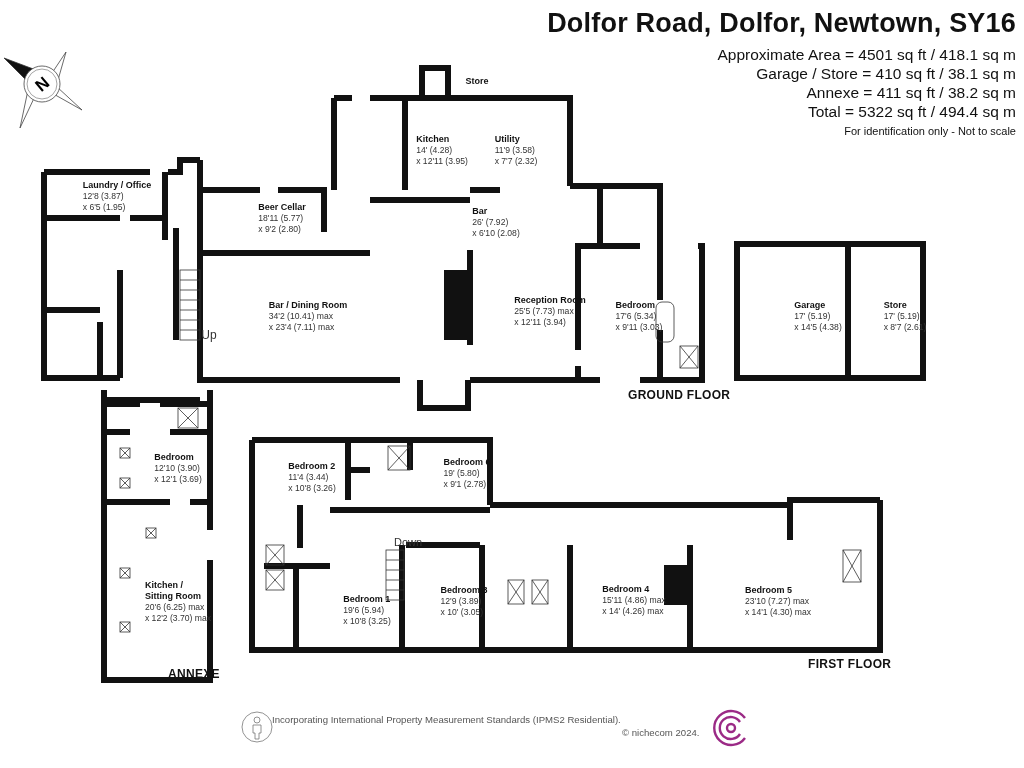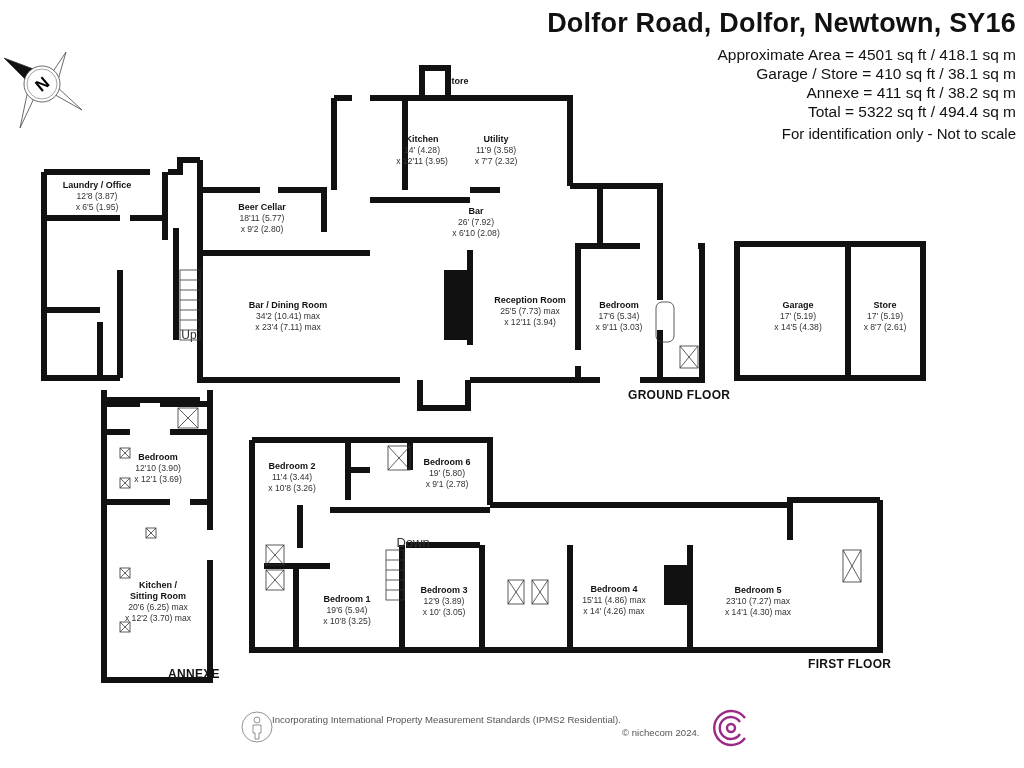--- a/index.html
+++ b/index.html
@@ -1,21 +1,21 @@
 <!DOCTYPE html>
 <html><head>
 <meta charset="utf-8">
 <style>
   html,body{margin:0;padding:0;background:#fff;}
   body{width:1024px;height:768px;position:relative;overflow:hidden;font-family:"Liberation Sans",sans-serif;color:#111;}
   .abs{position:absolute;}
   .title{right:8px;top:8px;font-size:27px;font-weight:bold;letter-spacing:0.2px;text-align:right;white-space:nowrap;}
   .area{right:8px;font-size:15.5px;text-align:right;white-space:nowrap;}
-  .note{right:8px;top:125px;font-size:15px;text-align:right;}
-  .room{position:absolute;text-align:center;font-size:8.6px;line-height:11px;color:#333;white-space:nowrap;transform:translateX(-50%);}
+  .note{right:8px;top:125px;font-size:11px;text-align:right;}
+  .room{position:absolute;font-size:8.6px;line-height:11px;color:#333;white-space:nowrap;transform:translateX(-50%);padding-left:40px;}
   .room b{display:block;color:#111;font-size:9px;}
   .floor-label{position:absolute;font-weight:bold;font-size:12px;color:#111;letter-spacing:0.3px;}
   .footer{left:272px;top:714px;font-size:9.6px;line-height:12px;color:#555;}
   .copy{left:622px;top:727px;font-size:9.6px;color:#555;}
   svg{position:absolute;left:0;top:0;}
 </style>
 </head>
 <body>
 
 <div class="abs title">Dolfor Road, Dolfor, Newtown, SY16</div>
@@ -265,21 +265,21 @@
 <div class="room" style="left:614px;top:584px">
   <b>Bedroom 4</b>
   <span>15'11 (4.86) max</span><br>
   <span>x 14' (4.26) max</span>
 </div>
 <div class="room" style="left:758px;top:585px">
   <b>Bedroom 5</b>
   <span>23'10 (7.27) max</span><br>
   <span>x 14'1 (4.30) max</span>
 </div>
-<div class="room" style="left:413px;top:537px;font-size:13px">Down</div>
+<div class="room" style="left:388px;top:537px;font-size:11px">Down</div>
 <div class="floor-label" style="left:808px;top:657px">FIRST FLOOR</div>
 
 <svg width="1024" height="768" style="pointer-events:none">
   <g transform="translate(257,727)" fill="none" stroke="#777" stroke-width="0.8">
     <circle cx="0" cy="0" r="15"></circle>
     <circle cx="0" cy="-7" r="3"></circle>
     <path d="M-4,-2 L4,-2 L4,6 L2,6 L2,12 L-2,12 L-2,6 L-4,6 Z"></path>
   </g>
   <g transform="translate(731,728)" fill="none" stroke="#9b2a86" stroke-width="2.4">
     <path d="M14,-10 A17,17 0 1 0 14,10"></path>

